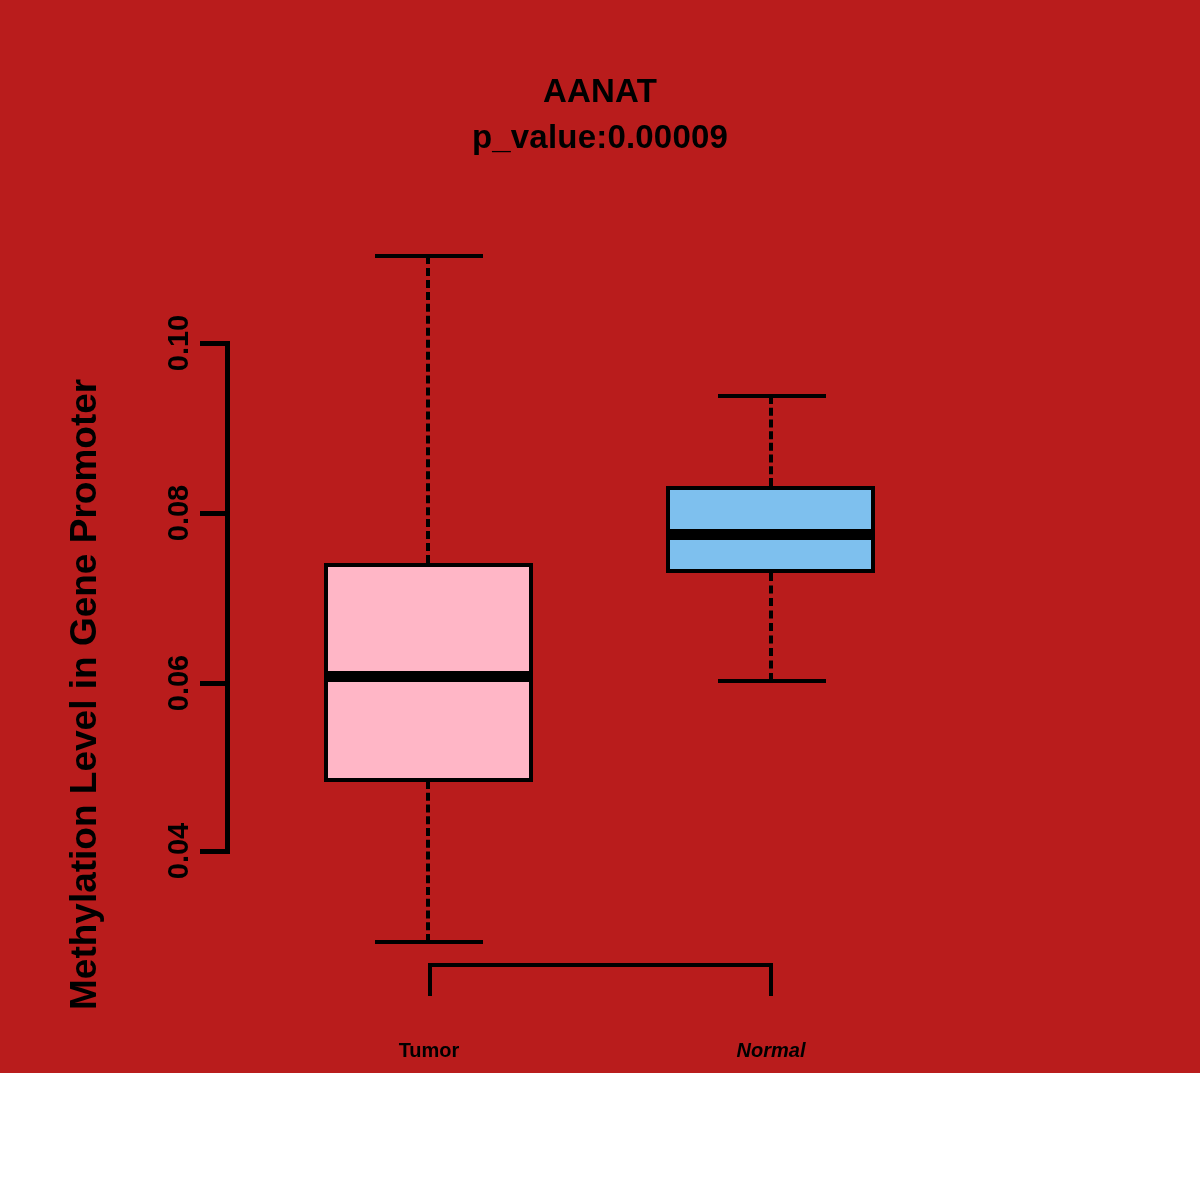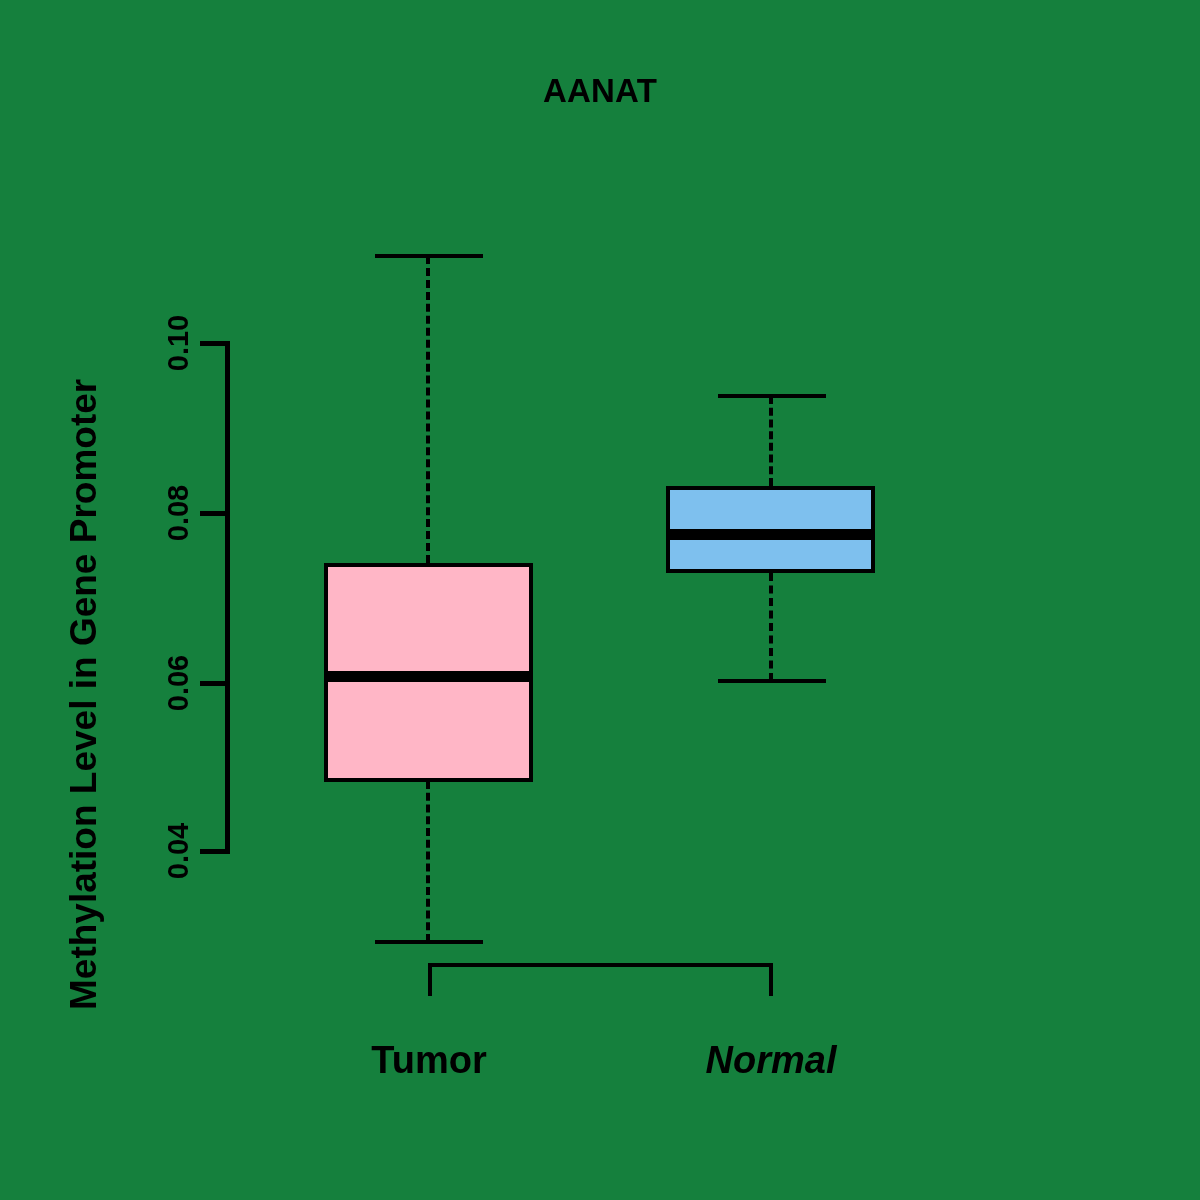--- a/index.html
+++ b/index.html
@@ -8,22 +8,22 @@
     padding: 0;
     background: #ffffff;
   }
   body {
     font-family: "Liberation Sans", sans-serif;
     color: #000000;
   }
   #plot-root {
     position: relative;
     width: 1200px;
-    height: 1200px;
-    background: #15803d;
+    height: 1073px;
+    background: #b91c1c;
     overflow: hidden;
   }
   
   .main-title {
     position: absolute;
     left: 0;
     width: 1200px;
     text-align: center;
     font-weight: bold;
     font-size: 33px;
@@ -94,21 +94,21 @@
     background: #000000;
     width: 4px;
     height: 33px;
     top: 963px;
   }
   .x-tick-label {
     position: absolute;
     width: 300px;
     text-align: center;
     font-weight: bold;
-    font-size: 38px;
+    font-size: 20px;
     top: 1039px;
     white-space: nowrap;
   }
 
   
   .whisker-line {
     position: absolute;
     width: 0;
     border-left: 4px dashed #000000;
   }
@@ -127,20 +127,21 @@
     background: #000000;
     height: 11px;
   }
 </style>
 </head>
 <body>
 
 <div id="plot-root">
 
   <div class="main-title" id="title-line1">AANAT</div>
+  <div class="main-title" id="title-line2">p_value:0.00009</div>
 
   <div class="y-axis-title">Methylation Level in Gene Promoter</div>
 
   <div class="axis-line" id="y-axis-spine"></div>
 
   <div class="y-tick" style="top:341px;"></div>
   <div class="y-tick" style="top:511px;"></div>
   <div class="y-tick" style="top:681px;"></div>
   <div class="y-tick" style="top:849px;"></div>
 

